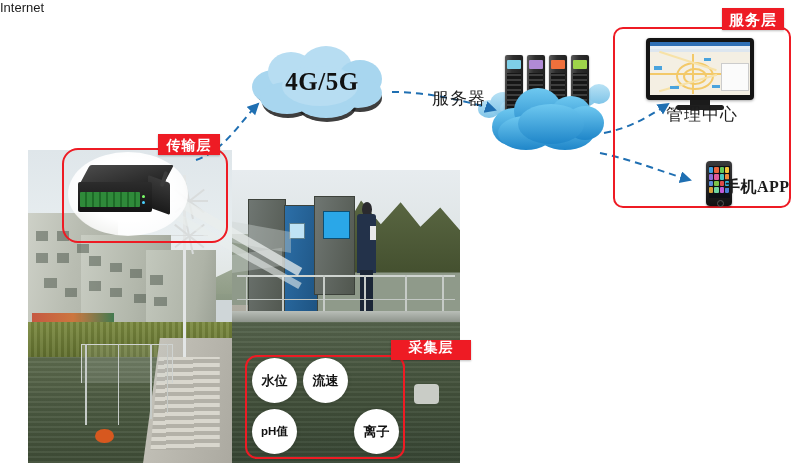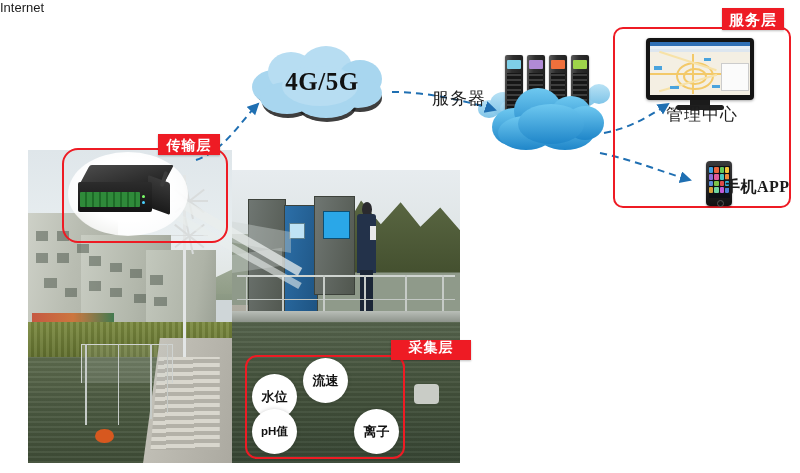--- a/index.html
+++ b/index.html
@@ -409,19 +409,19 @@
     <div class="led" style="left:66px;top:30px;background:#7cff6a"></div>
     <div class="led" style="left:66px;top:36px;background:#4ad2ff"></div>
     <div class="ant"></div>
   </div>
   <div class="red-box" id="box-transmission"></div>
   <div class="layer-badge" id="badge-transmission">传输层</div>
 
   <div class="red-box" id="box-collection"></div>
   <div class="layer-badge" id="badge-collection">采集层</div>
   <div id="bubbles">
-    <div class="bubble" style="left:4px;top:16px">水位</div>
+    <div class="bubble" style="left:4px;top:0px">水位</div>
     <div class="bubble" style="left:55px;top:0px">流速</div>
     <div class="bubble small-text" style="left:4px;top:51px">pH值</div>
     <div class="bubble" style="left:106px;top:51px">离子</div>
   </div>
 
 </div>
 
 </body></html>

